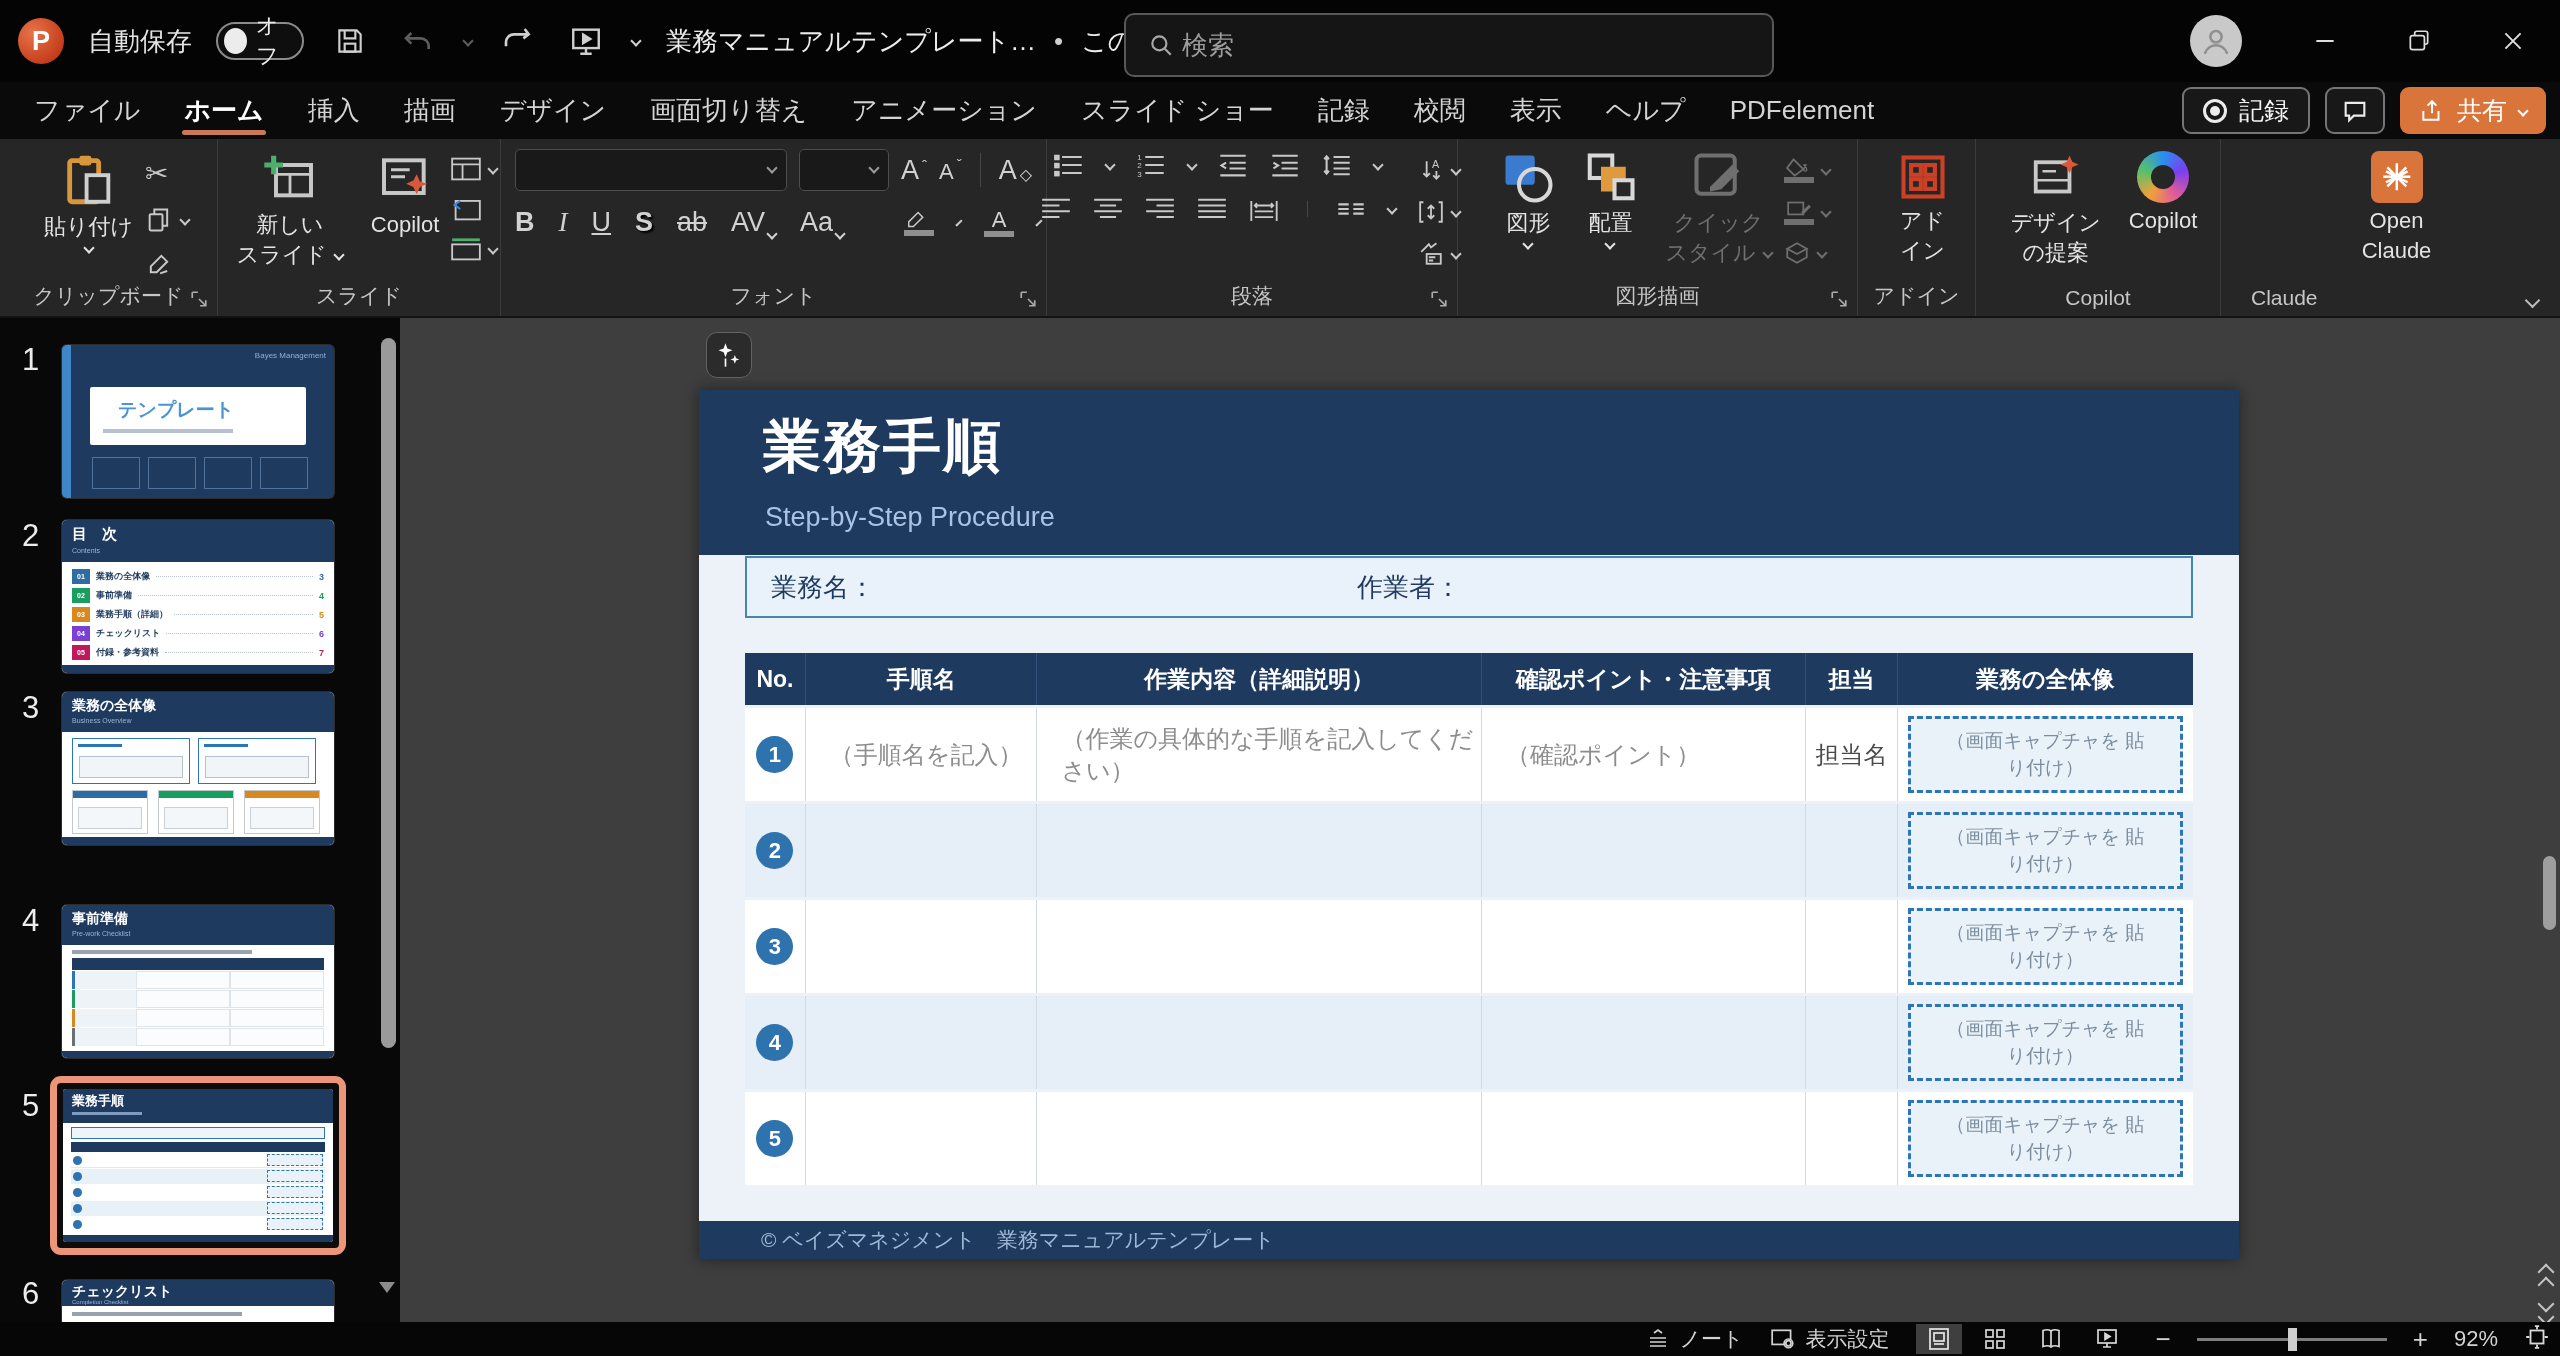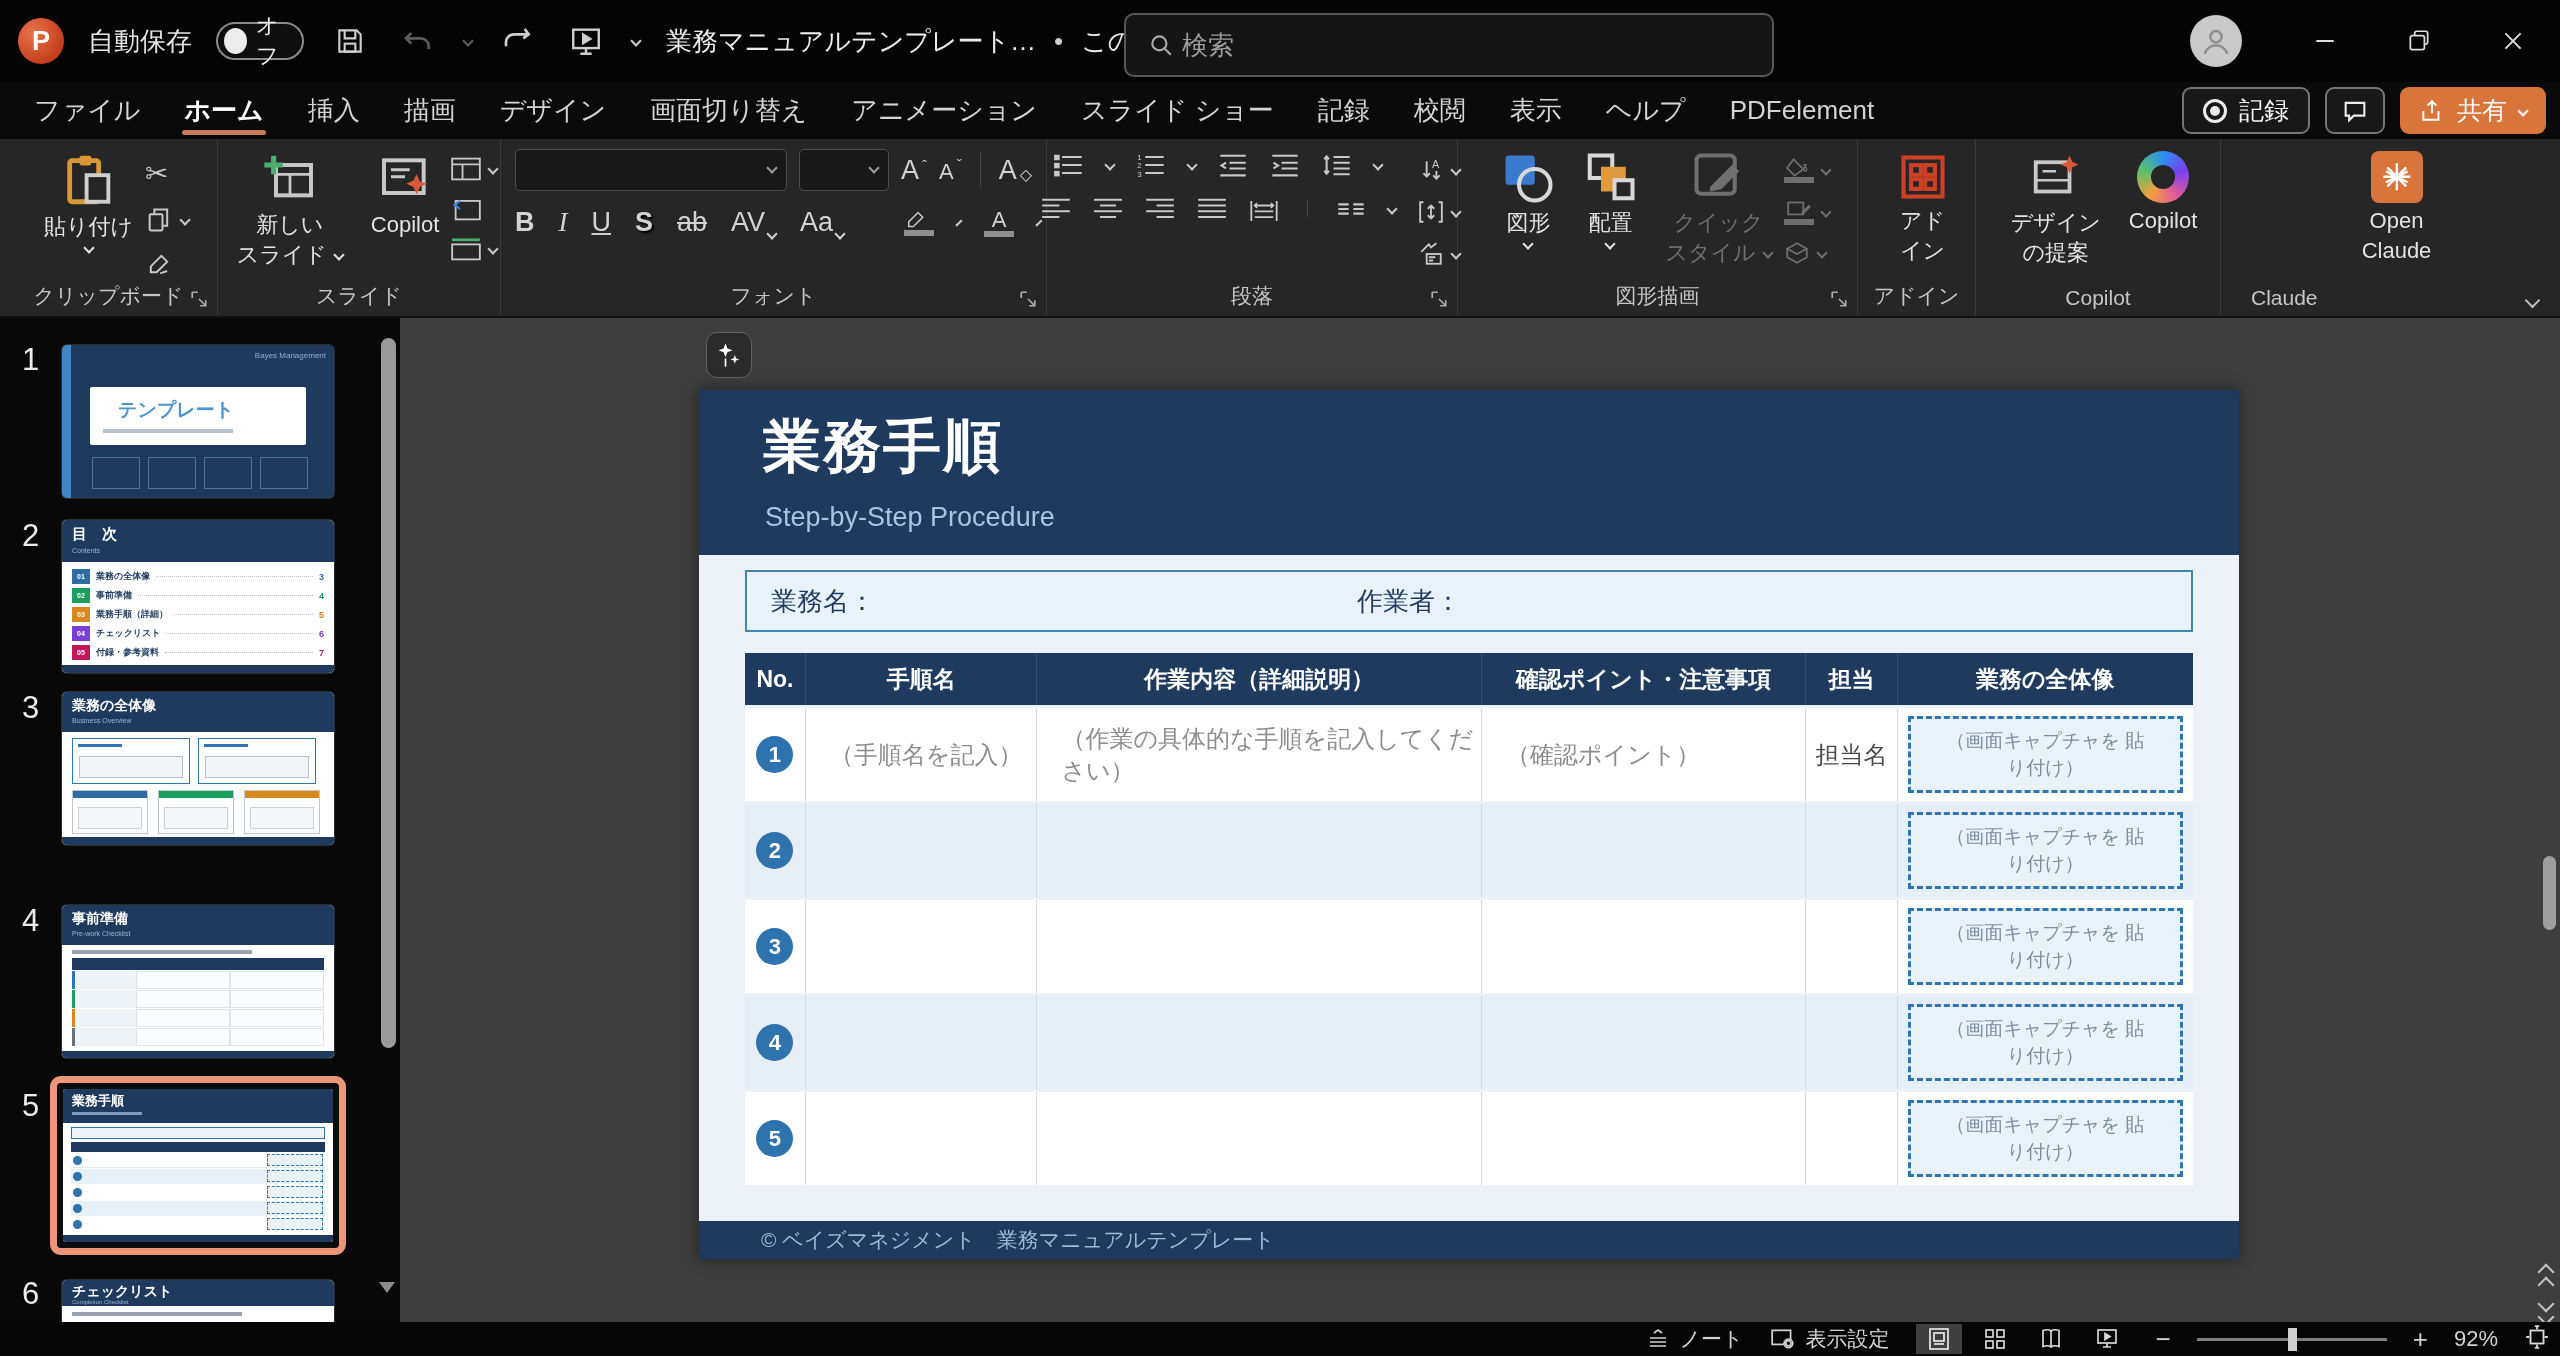--- a/index.html
+++ b/index.html
@@ -88,21 +88,21 @@
   .panel-scroll { position:absolute; right:4px; top:20px; width:15px; height:710px; border-radius:8px; background:#9a9a9a; }
   .tri-down { position:absolute; right:5px; top:964px; width:0; height:0; border-left:8px solid transparent; border-right:8px solid transparent; border-top:11px solid #8b8b8b; }
 
   
   .workspace { position:absolute; left:400px; top:318px; width:2160px; height:1004px; background:#3e3e3e; }
   .designer-fab { position:absolute; left:306px; top:14px; width:46px; height:46px; background:#2b2b2b; border:1px solid #636363; border-radius:11px; display:grid; place-items:center; color:#fff; }
   .slide { position:absolute; left:299px; top:72px; width:1540px; height:869px; background:#edf2f8; box-shadow:0 0 14px rgba(0,0,0,.45); }
   .slide-head { position:absolute; left:0; top:0; width:100%; height:165px; background:#1f3a5f; }
   .slide-title { position:absolute; left:64px; top:18px; font-size:58px; font-weight:bold; color:#fff; letter-spacing:2px; }
   .slide-sub { position:absolute; left:66px; top:112px; font-size:27px; color:#a9c3e4; }
-  .fieldbox { position:absolute; left:46px; top:180px; width:1448px; height:62px; background:#e9f2fa; border:2px solid #4386ae; display:flex; align-items:center; padding-left:24px; font-size:26px; color:#1e3a5f; }
+  .fieldbox { position:absolute; left:46px; top:166px; width:1448px; height:62px; background:#e9f2fa; border:2px solid #4386ae; display:flex; align-items:center; padding-left:24px; font-size:26px; color:#1e3a5f; }
   .fieldbox .worker { position:absolute; left:610px; }
   .proc-table { position:absolute; left:46px; top:260px; width:1448px; border-collapse:separate; border-spacing:0 3px; table-layout:fixed; }
   .proc-table th { background:#1f3a5f; color:#fff; font-size:23px; font-weight:bold; height:52px; text-align:center; border-right:1px solid #31517c; }
   .proc-table th:last-child { border-right:none; }
   .proc-table td { height:93px; border-right:1px solid #cfdae4; vertical-align:middle; }
   .proc-table td:last-child { border-right:none; }
   .proc-table tr.w td { background:#fff; }
   .proc-table tr.b td { background:#e6eff7; }
   .numcirc { width:37px; height:37px; border-radius:50%; background:#2e72ae; color:#fff; font-size:22px; font-weight:bold; display:grid; place-items:center; margin:0 auto; }
   .ph { padding-left:24px; font-size:24px; color:#8d8d8d; }

